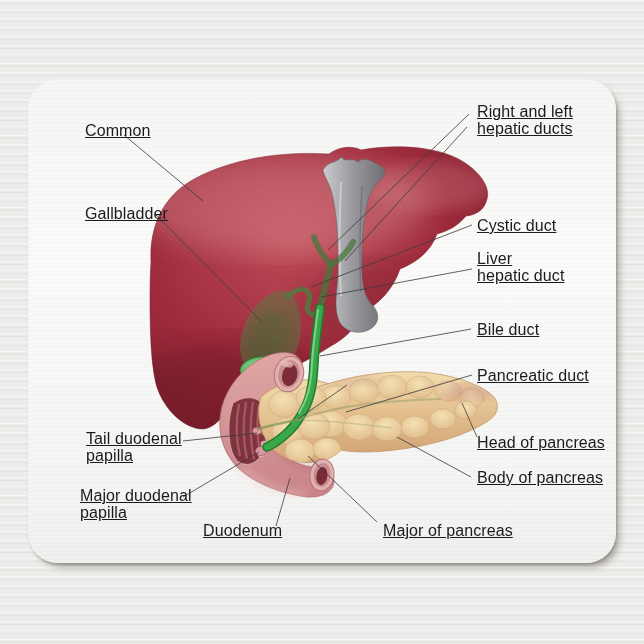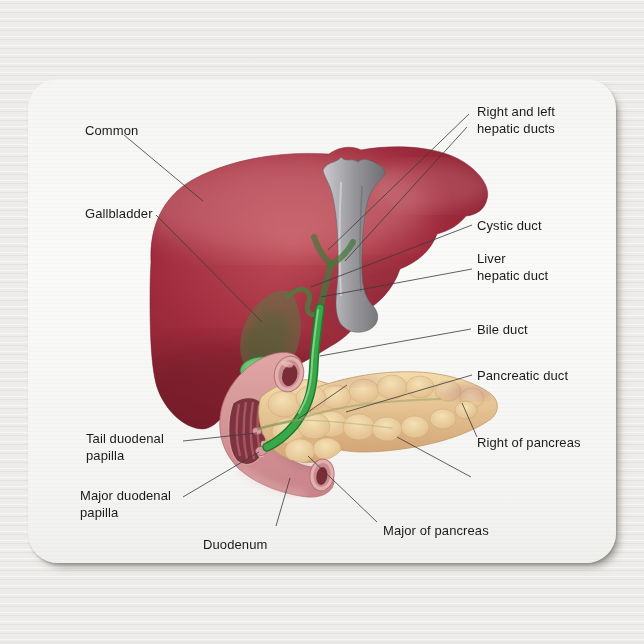--- a/index.html
+++ b/index.html
@@ -16,22 +16,22 @@
     border-radius:30px;
     background:linear-gradient(180deg,#f5f5f4,#fafaf9 38%,#f4f4f3 85%,#efefee);
     box-shadow:5px 6px 7px -2px rgba(108,103,96,.55), 1px 2px 2px rgba(108,103,96,.35);
   }
   .mousepad::after{
     content:"";position:absolute;inset:0;border-radius:30px;
     background:repeating-linear-gradient(180deg,rgba(0,0,0,.014) 0 1px,rgba(0,0,0,0) 1px 4px);
   }
   svg.art{position:absolute;left:0;top:0;}
   .lbl{
-    position:absolute;font-size:13px;line-height:17px;color:#1b1b1b;
-    white-space:pre-line;letter-spacing:.1px;
+    position:absolute;font-size:16px;line-height:17px;color:#1b1b1b;
+    white-space:pre-line;letter-spacing:.1px;text-decoration:underline;
   }
 </style>
 </head>
 <body>
 
 <div class="stage">
   <div class="mousepad"></div>
 
   <svg class="art" width="644" height="644" viewBox="0 0 644 644">
     <defs>
@@ -207,20 +207,21 @@
 
   <div class="lbl" style="left:85px;top:122px">Common</div>
   <div class="lbl" style="left:85px;top:205px">Gallbladder</div>
   <div class="lbl" style="left:477px;top:103px">Right and left
 hepatic ducts</div>
   <div class="lbl" style="left:477px;top:217px">Cystic duct</div>
   <div class="lbl" style="left:477px;top:250px">Liver
 hepatic duct</div>
   <div class="lbl" style="left:477px;top:321px">Bile duct</div>
   <div class="lbl" style="left:477px;top:367px">Pancreatic duct</div>
-  <div class="lbl" style="left:477px;top:434px">Right of pancreas</div>
+  <div class="lbl" style="left:477px;top:434px">Head of pancreas</div>
+  <div class="lbl" style="left:477px;top:469px">Body of pancreas</div>
   <div class="lbl" style="left:86px;top:430px">Tail duodenal
 papilla</div>
   <div class="lbl" style="left:80px;top:487px">Major duodenal
 papilla</div>
-  <div class="lbl" style="left:203px;top:536px">Duodenum</div>
+  <div class="lbl" style="left:203px;top:522px">Duodenum</div>
   <div class="lbl" style="left:383px;top:522px">Major of pancreas</div>
 </div>
 
 </body></html>

